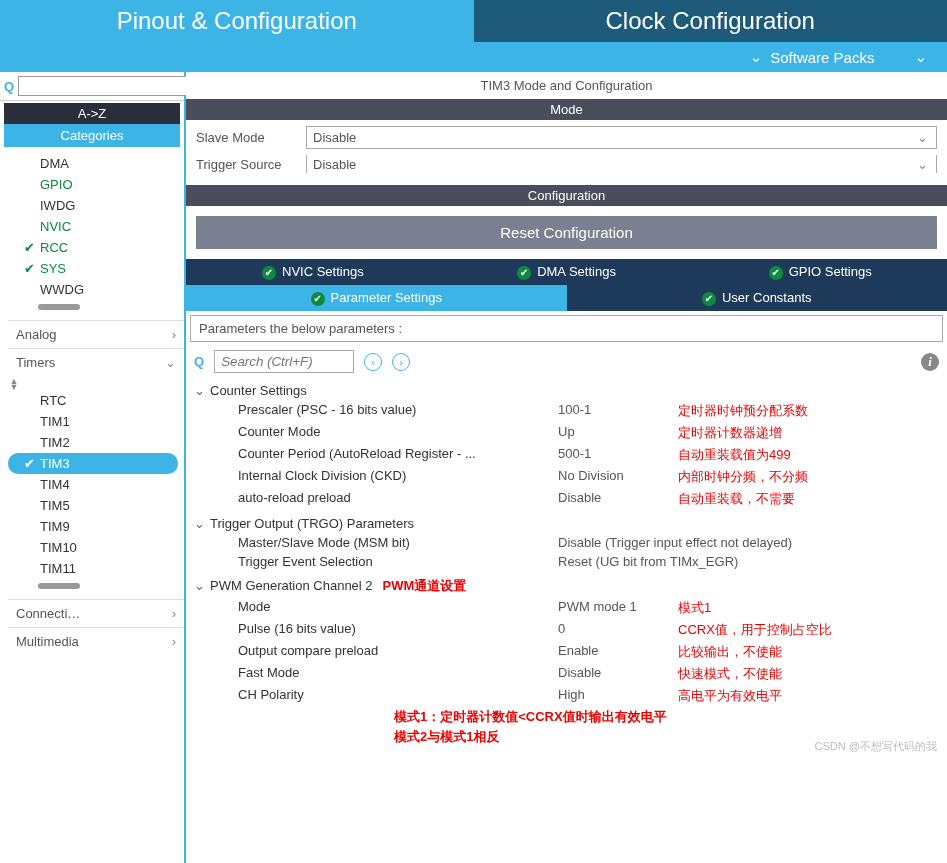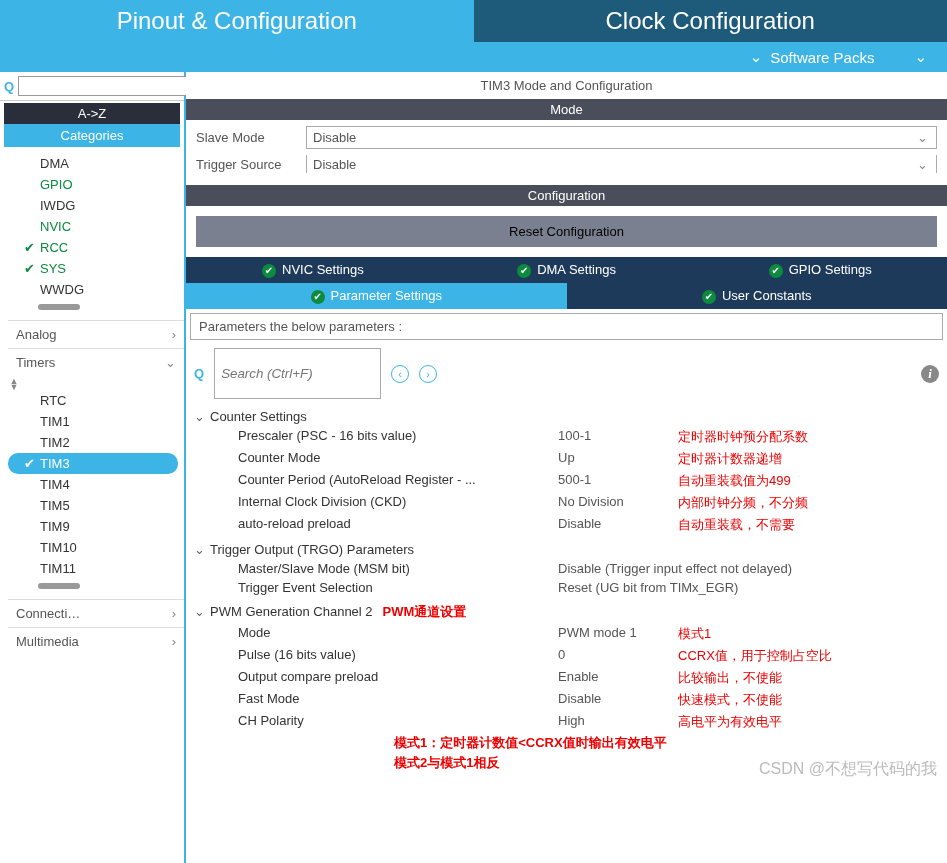--- a/index.html
+++ b/index.html
@@ -39,49 +39,49 @@
 .right-panel { flex: 1; display: flex; flex-direction: column; overflow: hidden; }
 .section-title { text-align: center; padding: 6px; color: #555; background: #fff; }
 .dark-header { background: #4a4e5a; color: #fff; text-align: center; padding: 3px 0; font-size: 13px; }
 
 .mode-body { padding: 6px 10px; background: #fff; }
 .mode-row { display: flex; align-items: center; margin-bottom: 6px; }
 .mode-label { width: 110px; color: #555; }
 .mode-select { flex: 1; border: 1px solid #aaa; padding: 3px 6px; color: #555; background: #fff; position: relative; }
 .mode-select::after { content: "⌄"; position: absolute; right: 8px; color: #888; }
 
-.reset-btn { background: #7a8090; color: #000000; border: none; padding: 8px 14px; margin: 10px; font-size: 13px; cursor: pointer; }
+.reset-btn { background: #7a8090; color: #ffffff; border: none; padding: 8px 14px; margin: 10px; font-size: 15px; cursor: pointer; }
 
 .tab-row { display: flex; }
 .tab-row .tab { flex: 1; text-align: center; padding: 5px 0; color: #fff; font-size: 13px; cursor: pointer; }
 .tab-row.row1 .tab { background: #1e3a5a; }
 .tab-row.row2 .tab { background: #1e3a5a; }
 .tab-row .tab.active { background: #3cb4e6; }
 .tab .ok::before { content: "✔"; display: inline-block; width: 14px; height: 14px; background: #0c8a3e; color: #fff; border-radius: 50%; font-size: 10px; line-height: 14px; text-align: center; margin-right: 6px; }
 
 .config-hint { border: 1px solid #aaa; padding: 5px 8px; margin: 4px; color: #555; }
 
 .param-toolbar { display: flex; align-items: center; padding: 4px 8px; gap: 10px; }
 .param-toolbar .s-icon { color: #3cb4e6; font-weight: bold; }
-.param-search { border: 1px solid #aaa; padding: 17px 6px; width: 167px; font-style: italic; color: #999; }
+.param-search { border: 1px solid #aaa; padding: 3px 6px; width: 140px; font-style: italic; color: #999; }
 .nav-circ { width: 18px; height: 18px; border: 1.5px solid #3cb4e6; border-radius: 50%; display: inline-flex; align-items: center; justify-content: center; color: #3cb4e6; font-size: 11px; cursor: pointer; }
 .info-icon { margin-left: auto; color: #888; width: 18px; height: 18px; border-radius: 50%; background: #888; color: #fff; display: inline-flex; align-items: center; justify-content: center; font-style: italic; font-weight: bold; font-family: serif; }
 
 .params { padding: 0 8px 10px 8px; color: #333; position: relative; }
 .group { margin-top: 4px; }
 .group-h { cursor: pointer; padding: 2px 0; }
 .group-h .exp { color: #666; margin-right: 4px; display: inline-block; width: 12px; }
 .param-row { display: flex; padding: 2px 0 2px 44px; }
 .p-label { width: 320px; color: #333; }
 .p-val { width: 120px; color: #555; }
 .annot { color: #e00; white-space: nowrap; }
 .group-annot { color: #e00; font-weight: bold; margin-left: 10px; }
 
 .notes { color: #e00; font-weight: bold; padding-left: 200px; line-height: 1.5; }
-.watermark { position: absolute; right: 10px; bottom: 2px; color: #bbb; font-size: 16px; }
+.watermark { position: absolute; right: 10px; bottom: 2px; color: #bbb; font-size: 11px; }
 </style>
 </head>
 <body>
 
 <div class="top-tabs">
   <div class="top-tab active">Pinout &amp; Configuration</div>
   <div class="top-tab inactive">Clock Configuration</div>
 </div>
 <div class="software-packs">
   <span class="chev">⌄</span>

